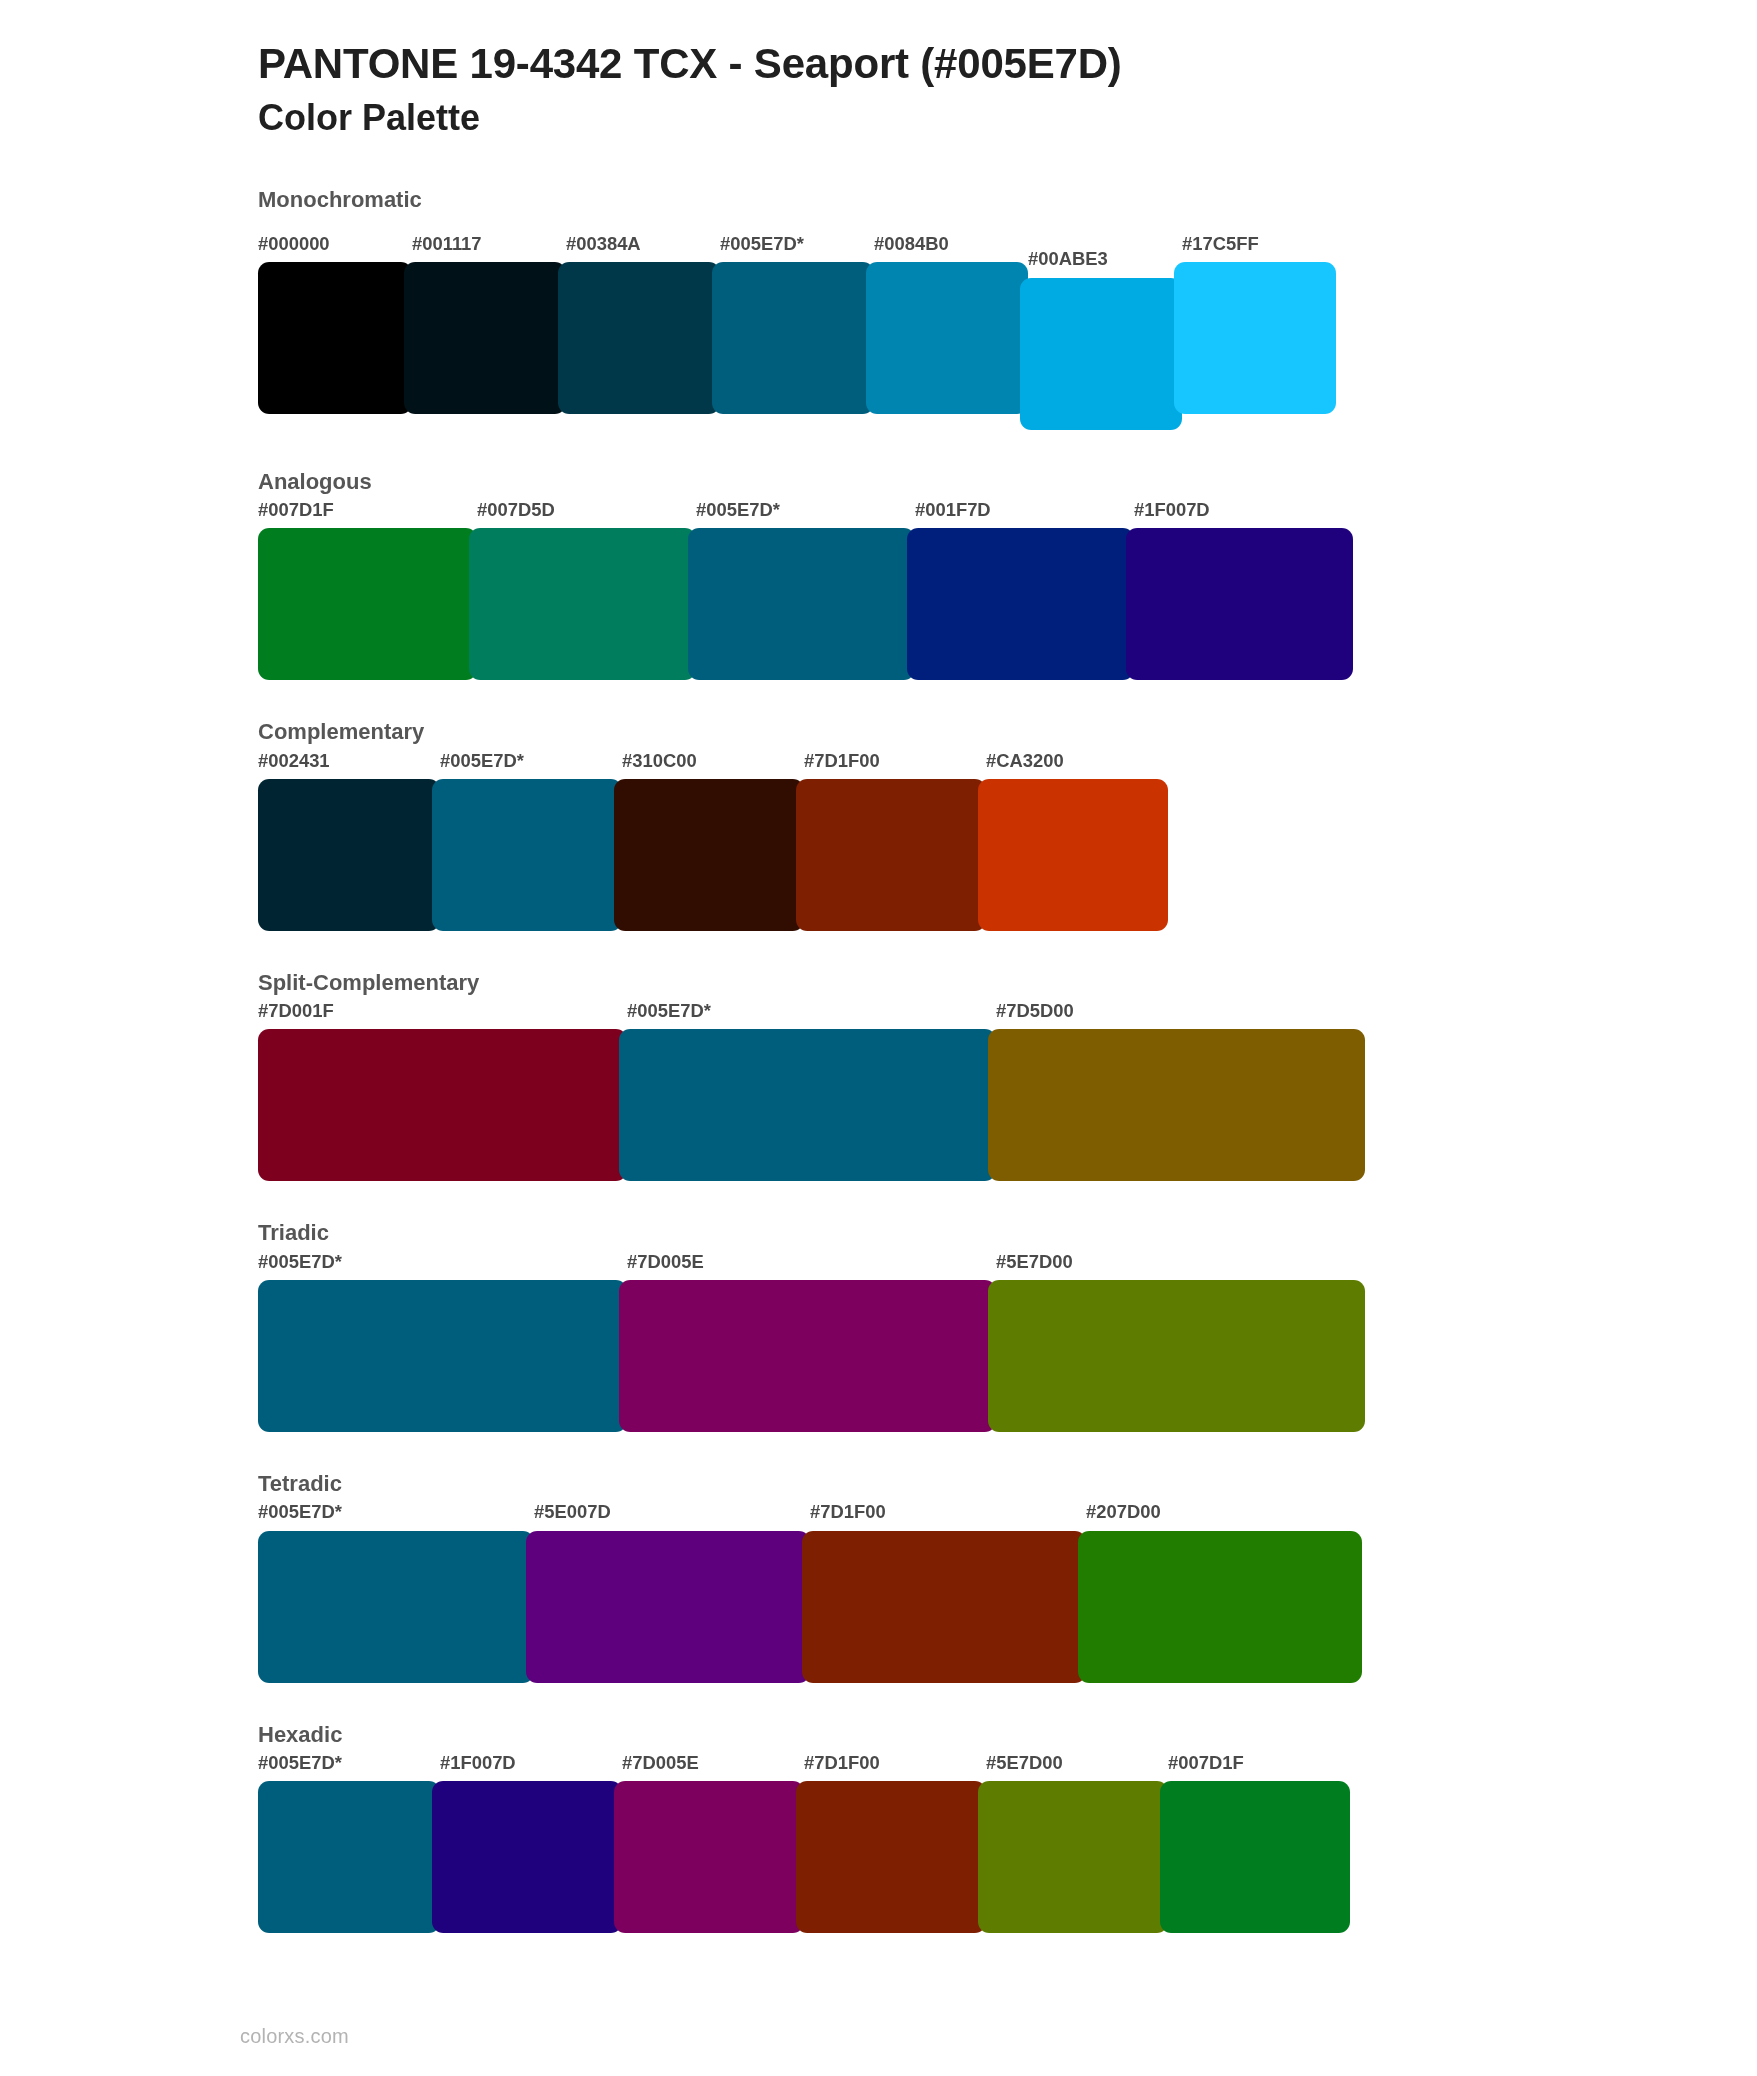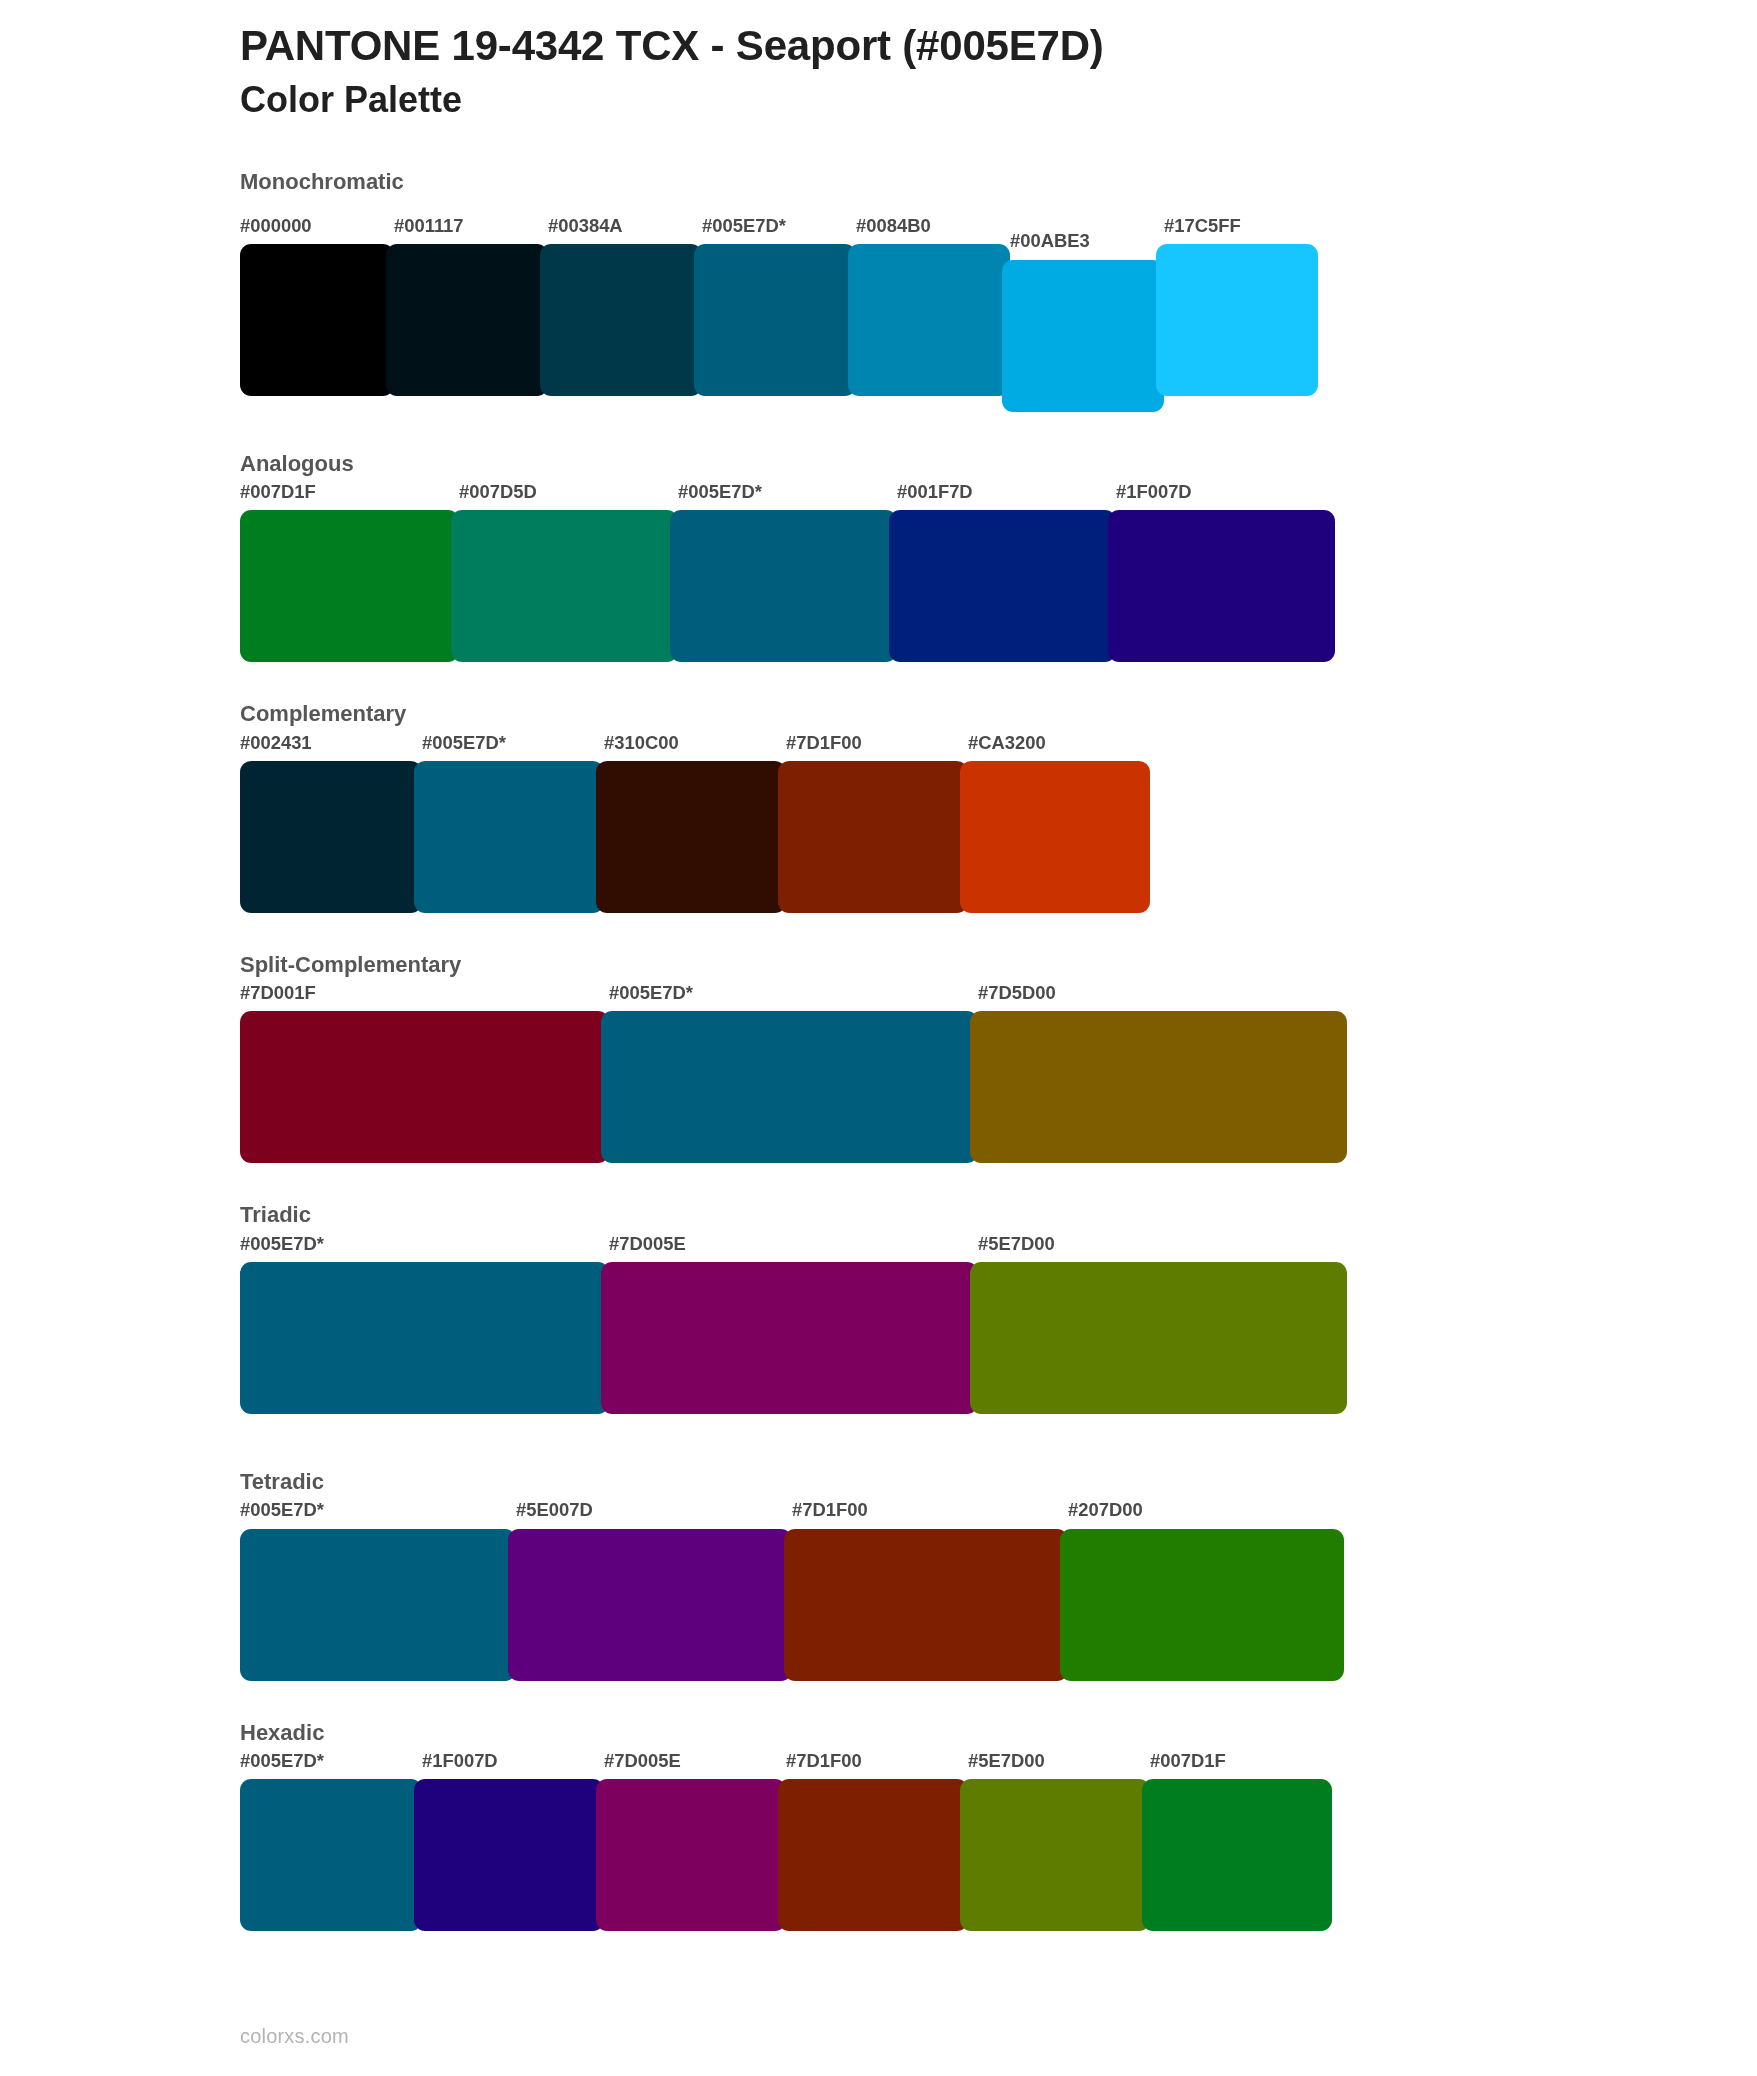--- a/index.html
+++ b/index.html
@@ -11,21 +11,21 @@
     width: 1757px;
     height: 2077px;
     font-family: "Liberation Sans", sans-serif;
     -webkit-font-smoothing: antialiased;
   }
   .page {
     position: relative;
     width: 1757px;
     height: 2077px;
     box-sizing: border-box;
-    padding: 0;
+    padding: 18px;
   }
   .header {
     padding: 21px 0 0 240px;
   }
   .page-title {
     font-size: 42px;
     font-weight: bold;
     color: #202020;
     letter-spacing: -0.2px;
     line-height: 1.18;
@@ -201,21 +201,21 @@
           <div class="swatch" style="width: 369px;">
             <div class="swatch-label">#7D005E</div>
             <div class="swatch-chip" style="background: rgb(125, 0, 94); height: 152px; width: 377px; margin-left: -8px;"></div>
           </div>
           <div class="swatch" style="width: 369px;">
             <div class="swatch-label">#5E7D00</div>
             <div class="swatch-chip" style="background: rgb(94, 125, 0); height: 152px; width: 377px; margin-left: -8px;"></div>
           </div>
         </div>
       </div>
-      <div class="section" style="margin-top: 54px;">
+      <div class="section" style="margin-top: 38px;">
         <div class="section-title">Tetradic</div>
         <div class="swatch-row" style="width: 1104px;">
           <div class="swatch" style="width: 276px;">
             <div class="swatch-label">#005E7D*</div>
             <div class="swatch-chip" style="background: rgb(0, 94, 125); height: 152px; width: 276px;"></div>
           </div>
           <div class="swatch" style="width: 276px;">
             <div class="swatch-label">#5E007D</div>
             <div class="swatch-chip" style="background: rgb(94, 0, 125); height: 152px; width: 284px; margin-left: -8px;"></div>
           </div>

